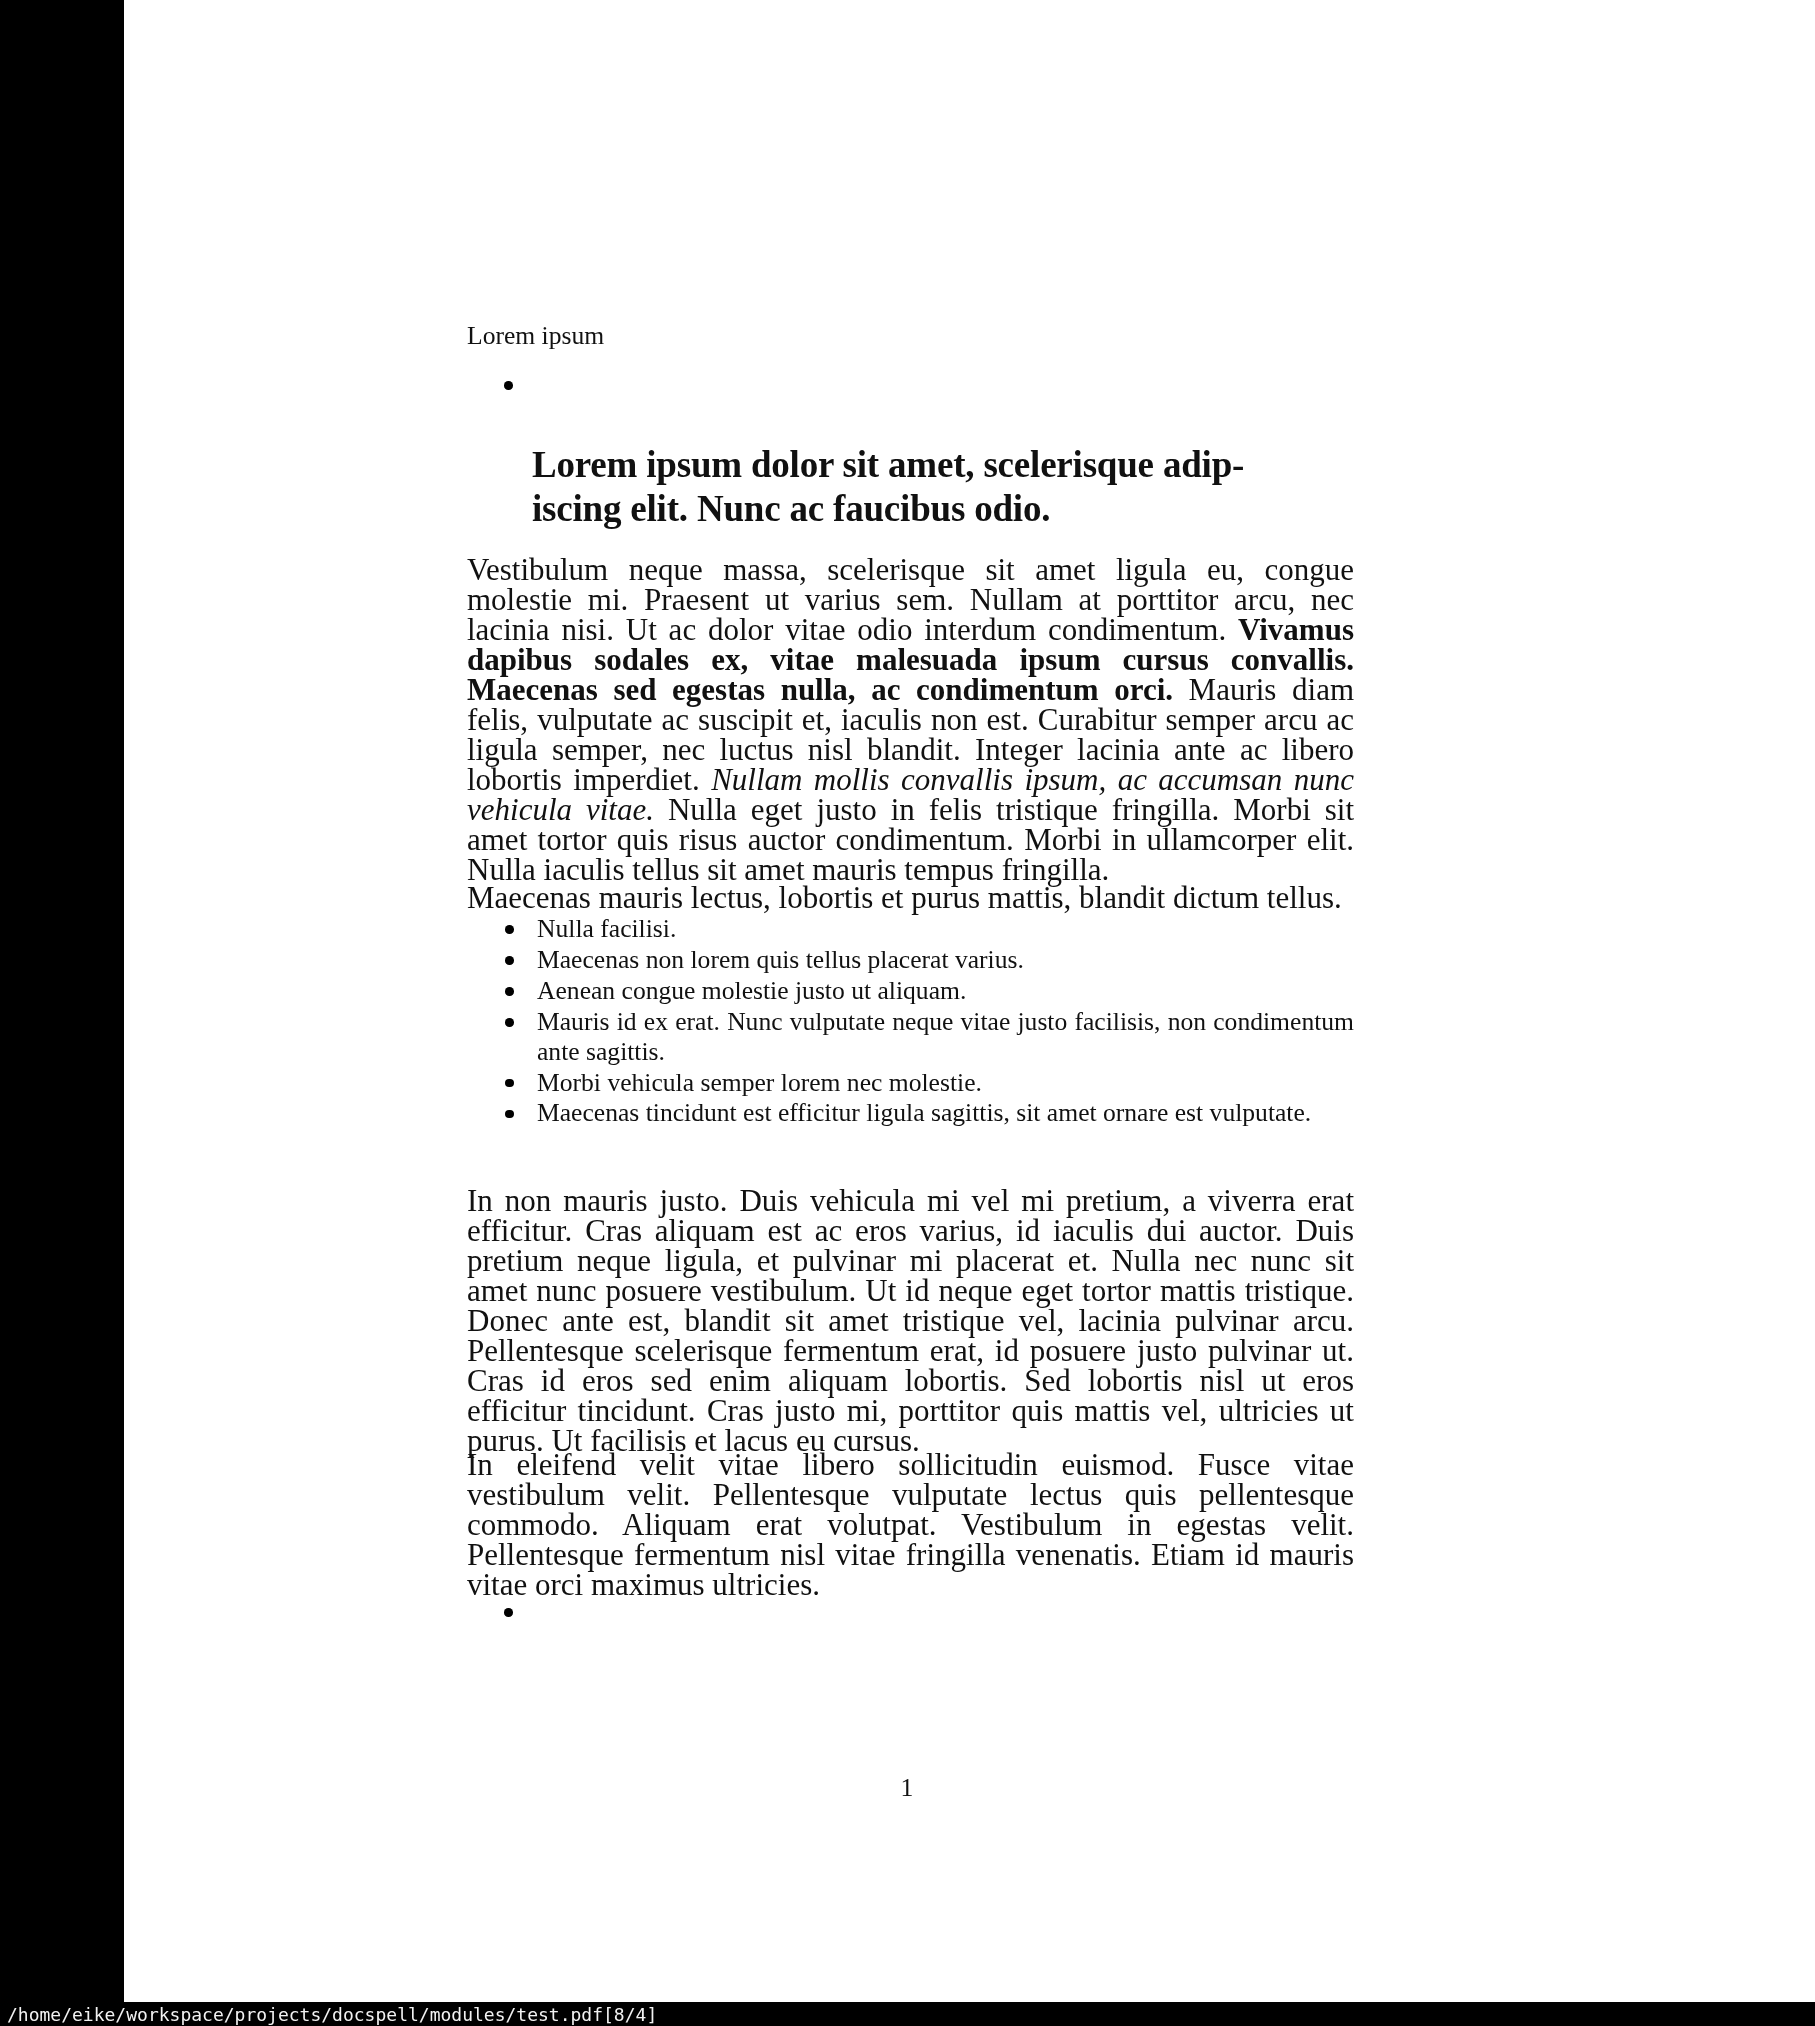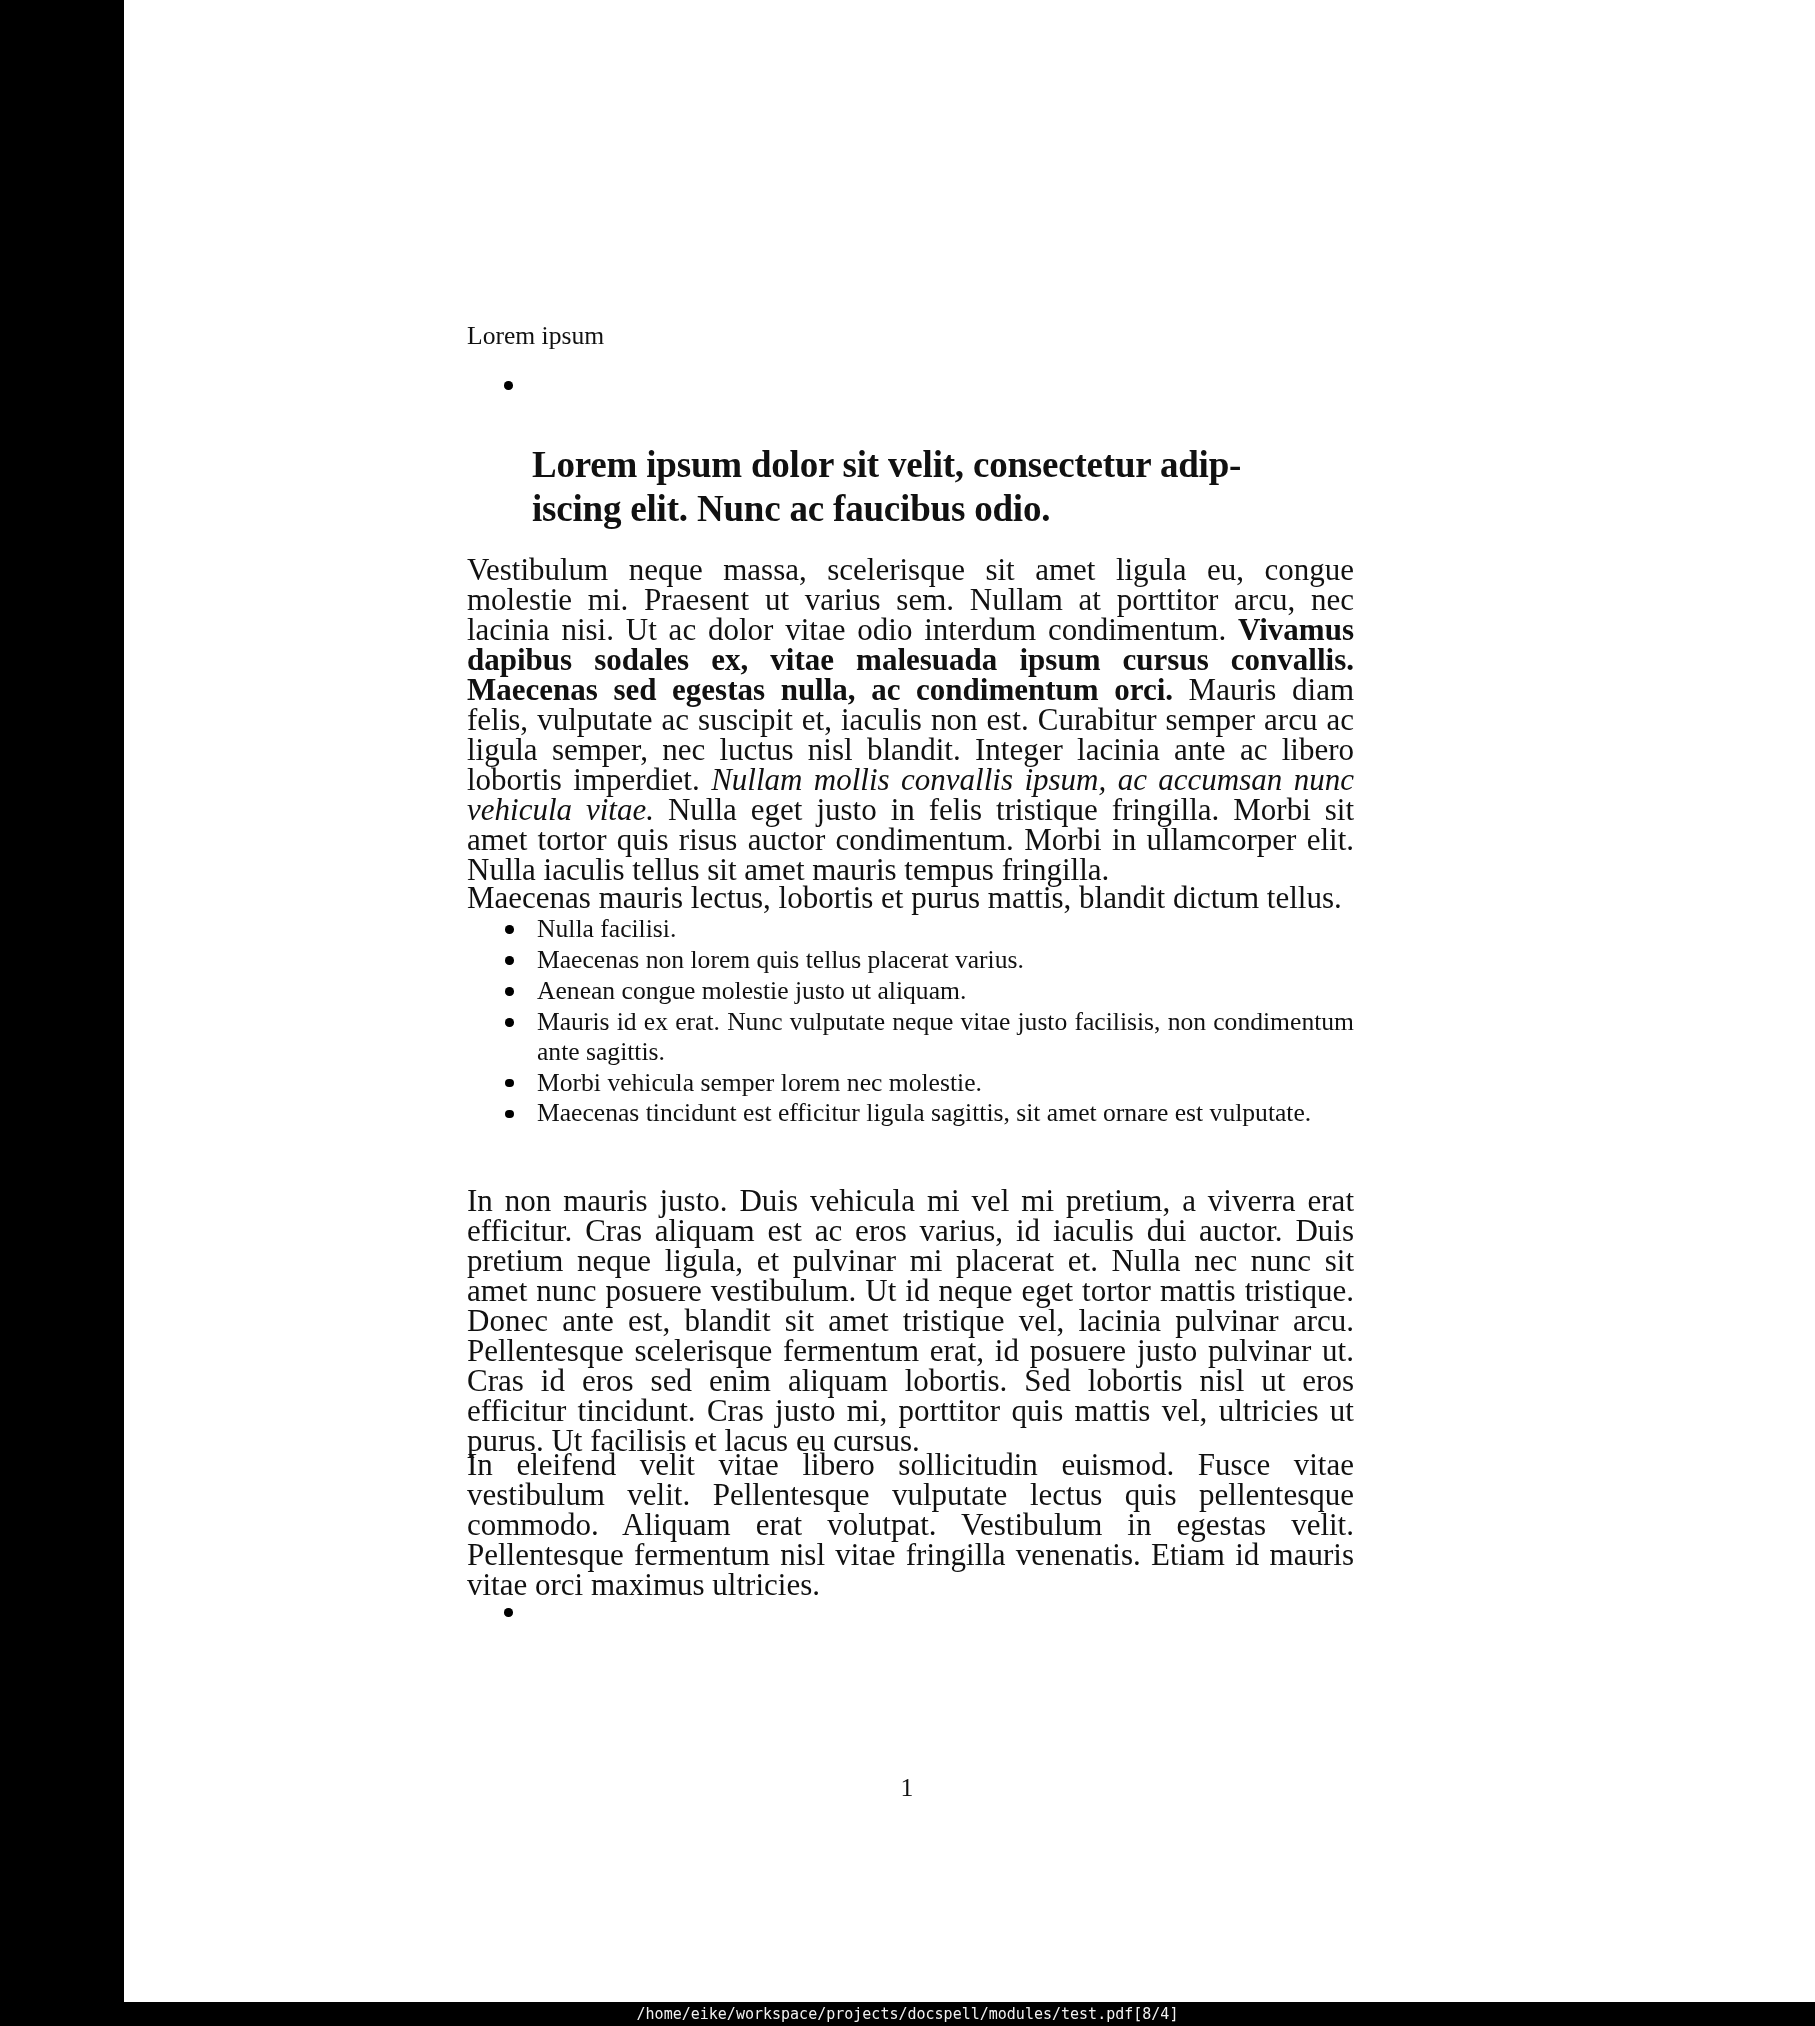--- a/index.html
+++ b/index.html
@@ -66,39 +66,39 @@
     width:1566px;text-align:center;
     font-size:25.6px;line-height:30px;
   }
   
   .statusbar{
     position:absolute;left:0;top:2002px;
     width:1815px;height:24.6px;
     background:#000;
     color:#f2f2f2;
     font-family:"DejaVu Sans Mono", monospace;
-    font-size:15px;
-    display:flex;align-items:center;justify-content:center;
+    font-size:18px;
+    display:flex;align-items:center;justify-content:flex-start;
     box-sizing:border-box;
-    padding:0 13px;
+    padding:0 7px;
     white-space:nowrap;
   }
 </style>
 </head>
 <body>
 
 <div class="window">
 
   <div class="page doc">
 
     <div class="opener">Lorem ipsum</div>
 
     <span class="dot solo-1"></span>
 
-    <h1 class="heading" style="margin:0;">Lorem ipsum dolor sit velit, consectetur adip-
+    <h1 class="heading" style="margin:0;">Lorem ipsum dolor sit amet, scelerisque adip-
 iscing elit. Nunc ac faucibus odio.</h1>
 
     <div class="para" id="para-0"><span class="seg-n">Vestibulum neque massa, scelerisque sit amet ligula eu, congue molestie mi. Praesent ut varius sem. Nullam at porttitor arcu, nec lacinia nisi. Ut ac dolor vitae odio interdum condimentum. </span><span class="seg-b">Vivamus dapibus sodales ex, vitae malesuada ipsum cursus convallis. Maecenas sed egestas nulla, ac condimentum orci.</span><span class="seg-n"> Mauris diam felis, vulputate ac suscipit et, iaculis non est. Curabitur semper arcu ac ligula semper, nec luctus nisl blandit. Integer lacinia ante ac libero lobortis imperdiet. </span><span class="seg-i">Nullam mollis convallis ipsum, ac accumsan nunc vehicula vitae.</span><span class="seg-n"> Nulla eget justo in felis tristique fringilla. Morbi sit amet tortor quis risus auctor condimentum. Morbi in ullamcorper elit. Nulla iaculis tellus sit amet mauris tempus fringilla.</span></div>
 
     <div class="para" id="para-1"><span class="seg-n">Maecenas mauris lectus, lobortis et purus mattis, blandit dictum tellus.</span></div>
 
     <ul class="bullet-list">
         <li><span class="li-dot"></span><span>Nulla facilisi.</span></li>
         <li><span class="li-dot"></span><span>Maecenas non lorem quis tellus placerat varius.</span></li>
         <li><span class="li-dot"></span><span>Aenean congue molestie justo ut aliquam.</span></li>

